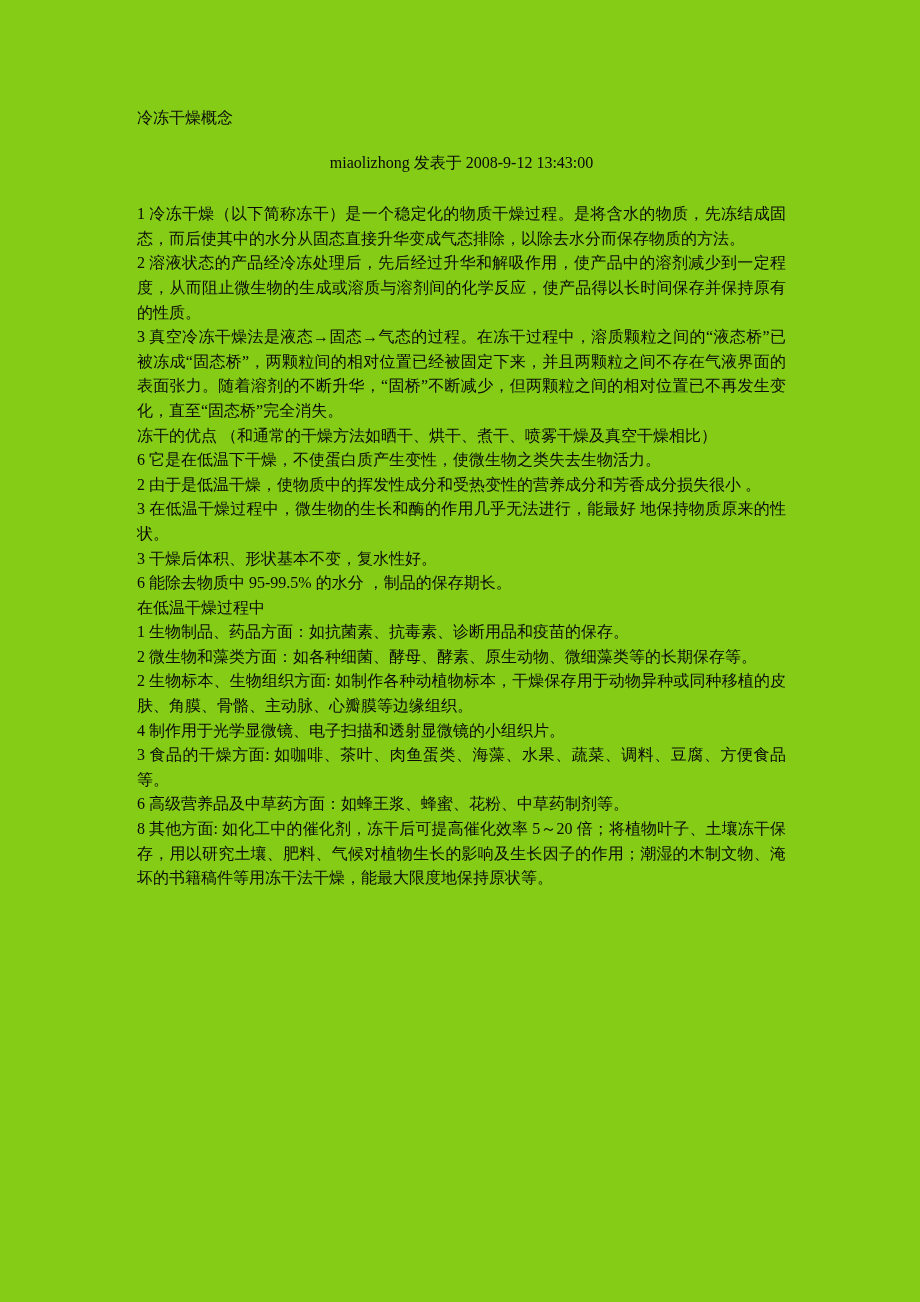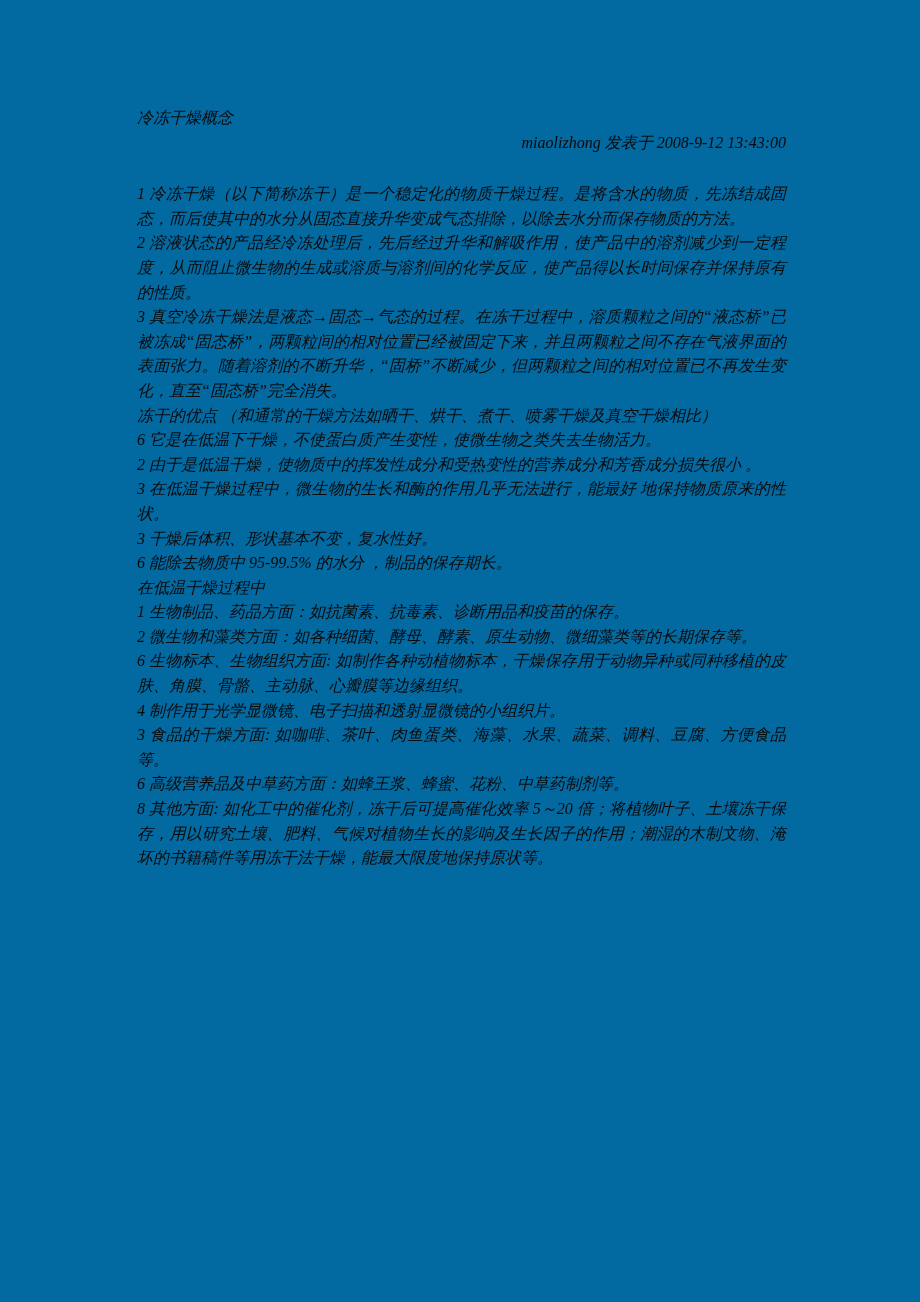--- a/index.html
+++ b/index.html
@@ -6,39 +6,39 @@
   html, body {
     width: 920px;
     height: 1302px;
     background: #ffffff;
     font-family: "Liberation Serif", "DejaVu Serif", serif;
   }
   .page {
     position: relative;
     width: 920px;
     height: 1302px;
-    background: #0369a1;
+    background: #84cc16;
     overflow: hidden;
-    font-style: italic;
   }
   .content {
     position: absolute;
     left: 137px;
     top: 106px;
     width: 649px;
     color: #0a0a0a;
     font-size: 16px;
     line-height: 24.6px;
   }
   .doc-title {
     text-align: left;
   }
   .doc-byline {
-    text-align: right;
+    text-align: center;
     margin-bottom: 27px;
+    margin-top: 20px;
   }
   .para {
     text-align: justify;
     text-justify: inter-character;
     word-break: break-all;
   }
 </style>
 </head>
 <body>
 
@@ -51,19 +51,19 @@
     <div class="para">3 真空冷冻干燥法是液态→固态→气态的过程。在冻干过程中，溶质颗粒之间的“液态桥”已被冻成“固态桥”，两颗粒间的相对位置已经被固定下来，并且两颗粒之间不存在气液界面的表面张力。随着溶剂的不断升华，“固桥”不断减少，但两颗粒之间的相对位置已不再发生变化，直至“固态桥”完全消失。</div>
     <div class="para">冻干的优点 （和通常的干燥方法如晒干、烘干、煮干、喷雾干燥及真空干燥相比）</div>
     <div class="para">6 它是在低温下干燥，不使蛋白质产生变性，使微生物之类失去生物活力。</div>
     <div class="para">2 由于是低温干燥，使物质中的挥发性成分和受热变性的营养成分和芳香成分损失很小 。</div>
     <div class="para">3 在低温干燥过程中，微生物的生长和酶的作用几乎无法进行，能最好 地保持物质原来的性状。</div>
     <div class="para">3 干燥后体积、形状基本不变，复水性好。</div>
     <div class="para">6 能除去物质中 95-99.5% 的水分 ，制品的保存期长。</div>
     <div class="para">在低温干燥过程中</div>
     <div class="para">1 生物制品、药品方面：如抗菌素、抗毒素、诊断用品和疫苗的保存。</div>
     <div class="para">2 微生物和藻类方面：如各种细菌、酵母、酵素、原生动物、微细藻类等的长期保存等。</div>
-    <div class="para">6 生物标本、生物组织方面: 如制作各种动植物标本，干燥保存用于动物异种或同种移植的皮肤、角膜、骨骼、主动脉、心瓣膜等边缘组织。</div>
+    <div class="para">2 生物标本、生物组织方面: 如制作各种动植物标本，干燥保存用于动物异种或同种移植的皮肤、角膜、骨骼、主动脉、心瓣膜等边缘组织。</div>
     <div class="para">4 制作用于光学显微镜、电子扫描和透射显微镜的小组织片。</div>
     <div class="para">3 食品的干燥方面: 如咖啡、茶叶、肉鱼蛋类、海藻、水果、蔬菜、调料、豆腐、方便食品等。</div>
     <div class="para">6 高级营养品及中草药方面：如蜂王浆、蜂蜜、花粉、中草药制剂等。</div>
     <div class="para">8 其他方面: 如化工中的催化剂，冻干后可提高催化效率 5～20 倍；将植物叶子、土壤冻干保存，用以研究土壤、肥料、气候对植物生长的影响及生长因子的作用；潮湿的木制文物、淹坏的书籍稿件等用冻干法干燥，能最大限度地保持原状等。</div>
   </div>
 </div>
 
 </body></html>

